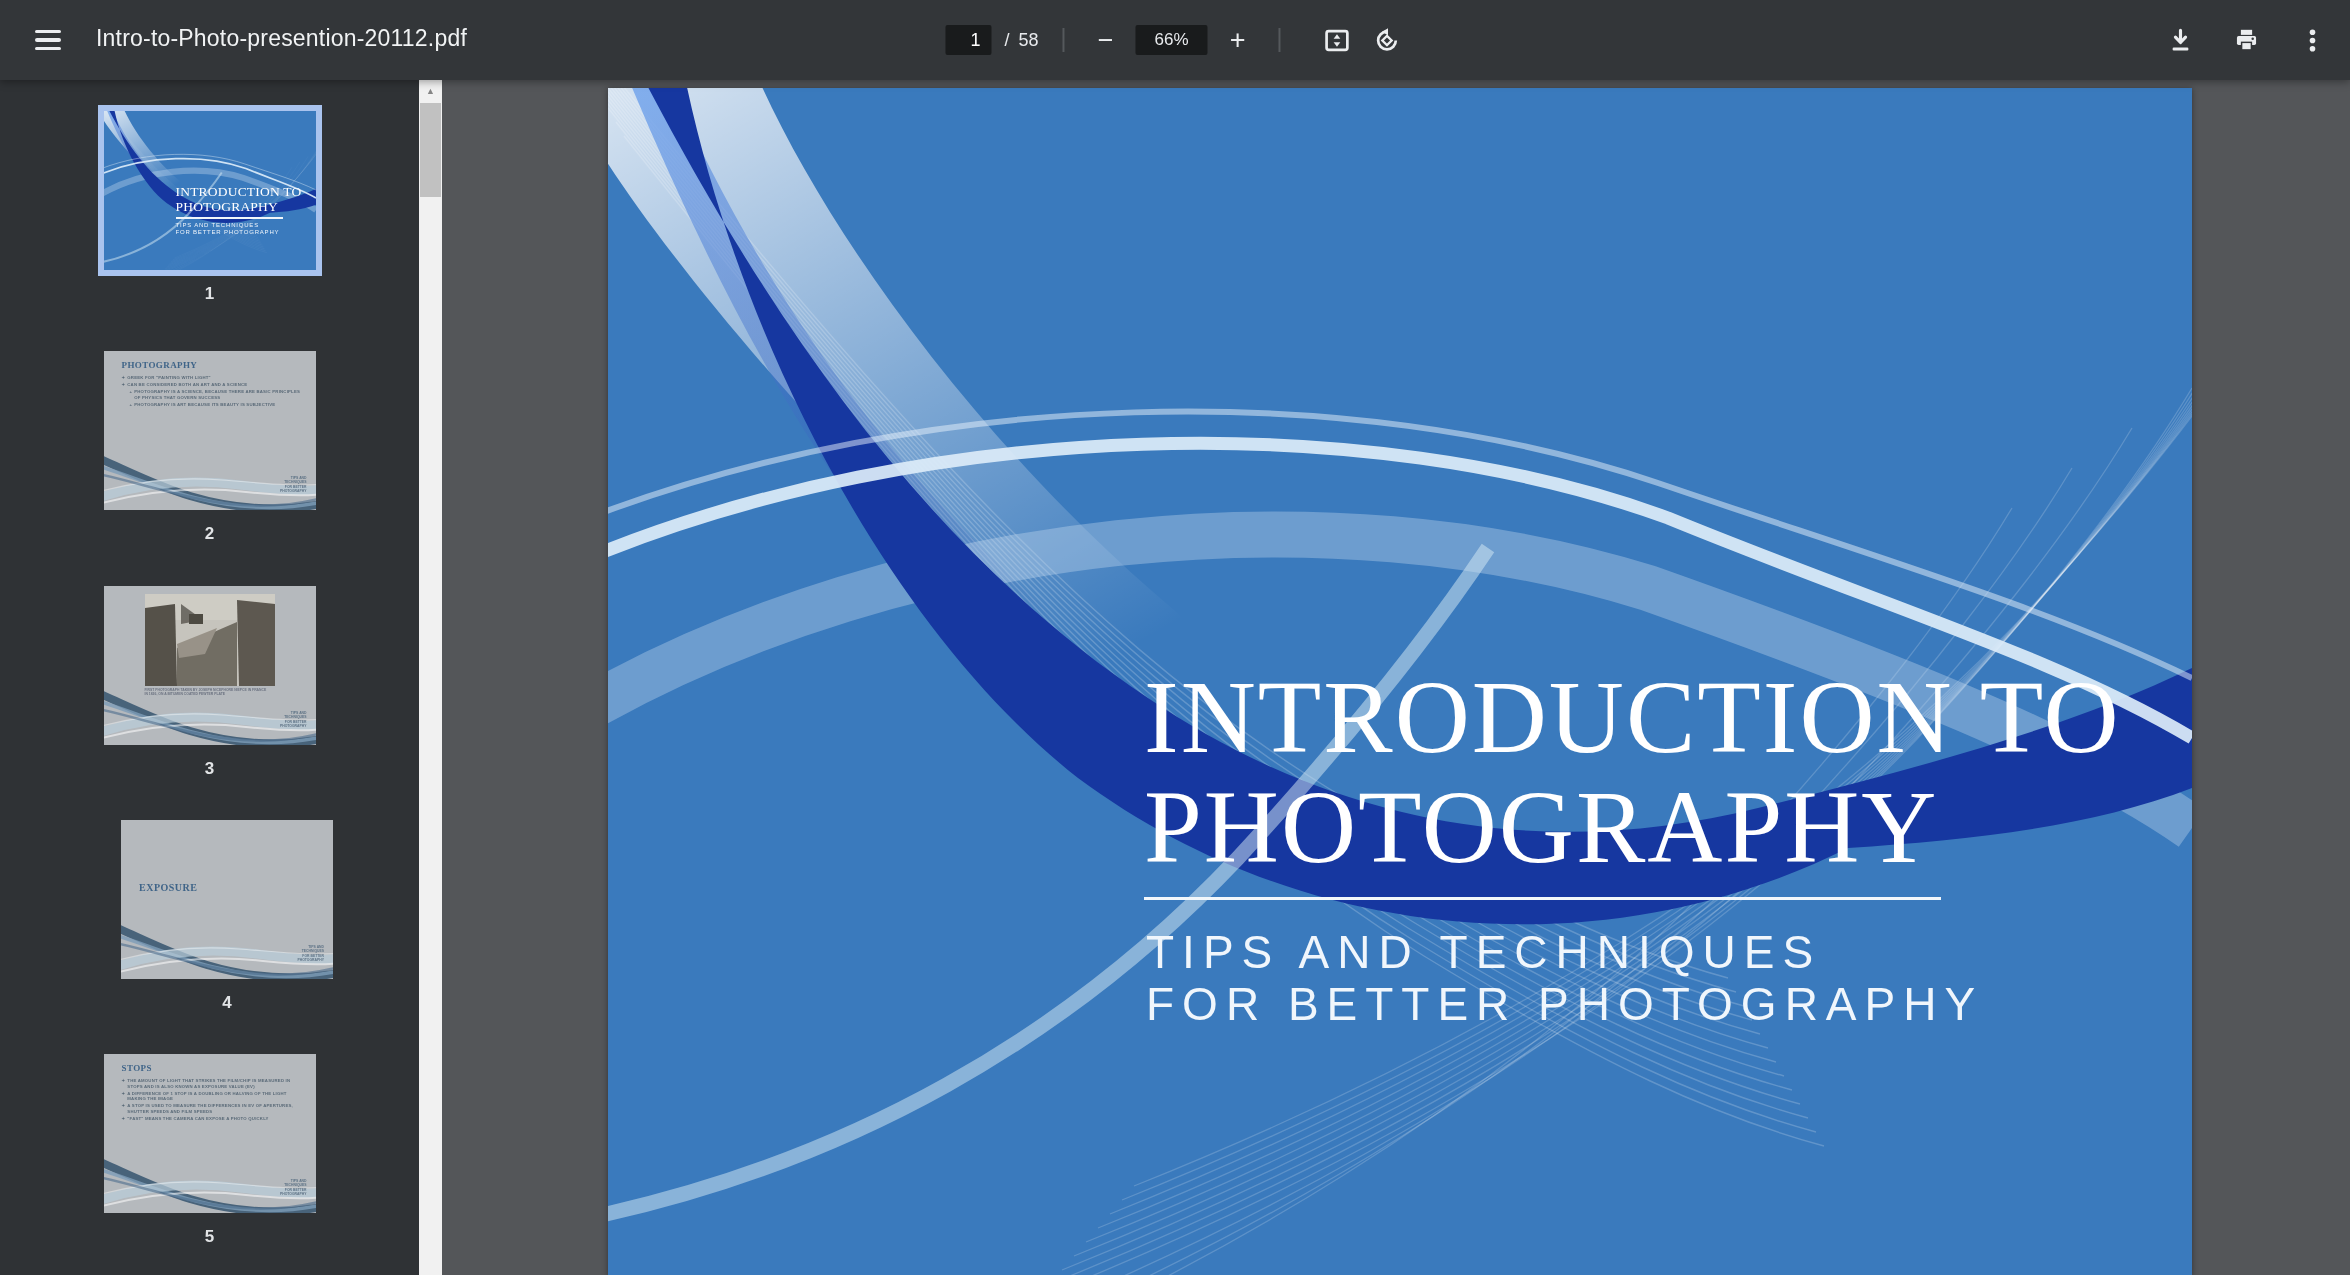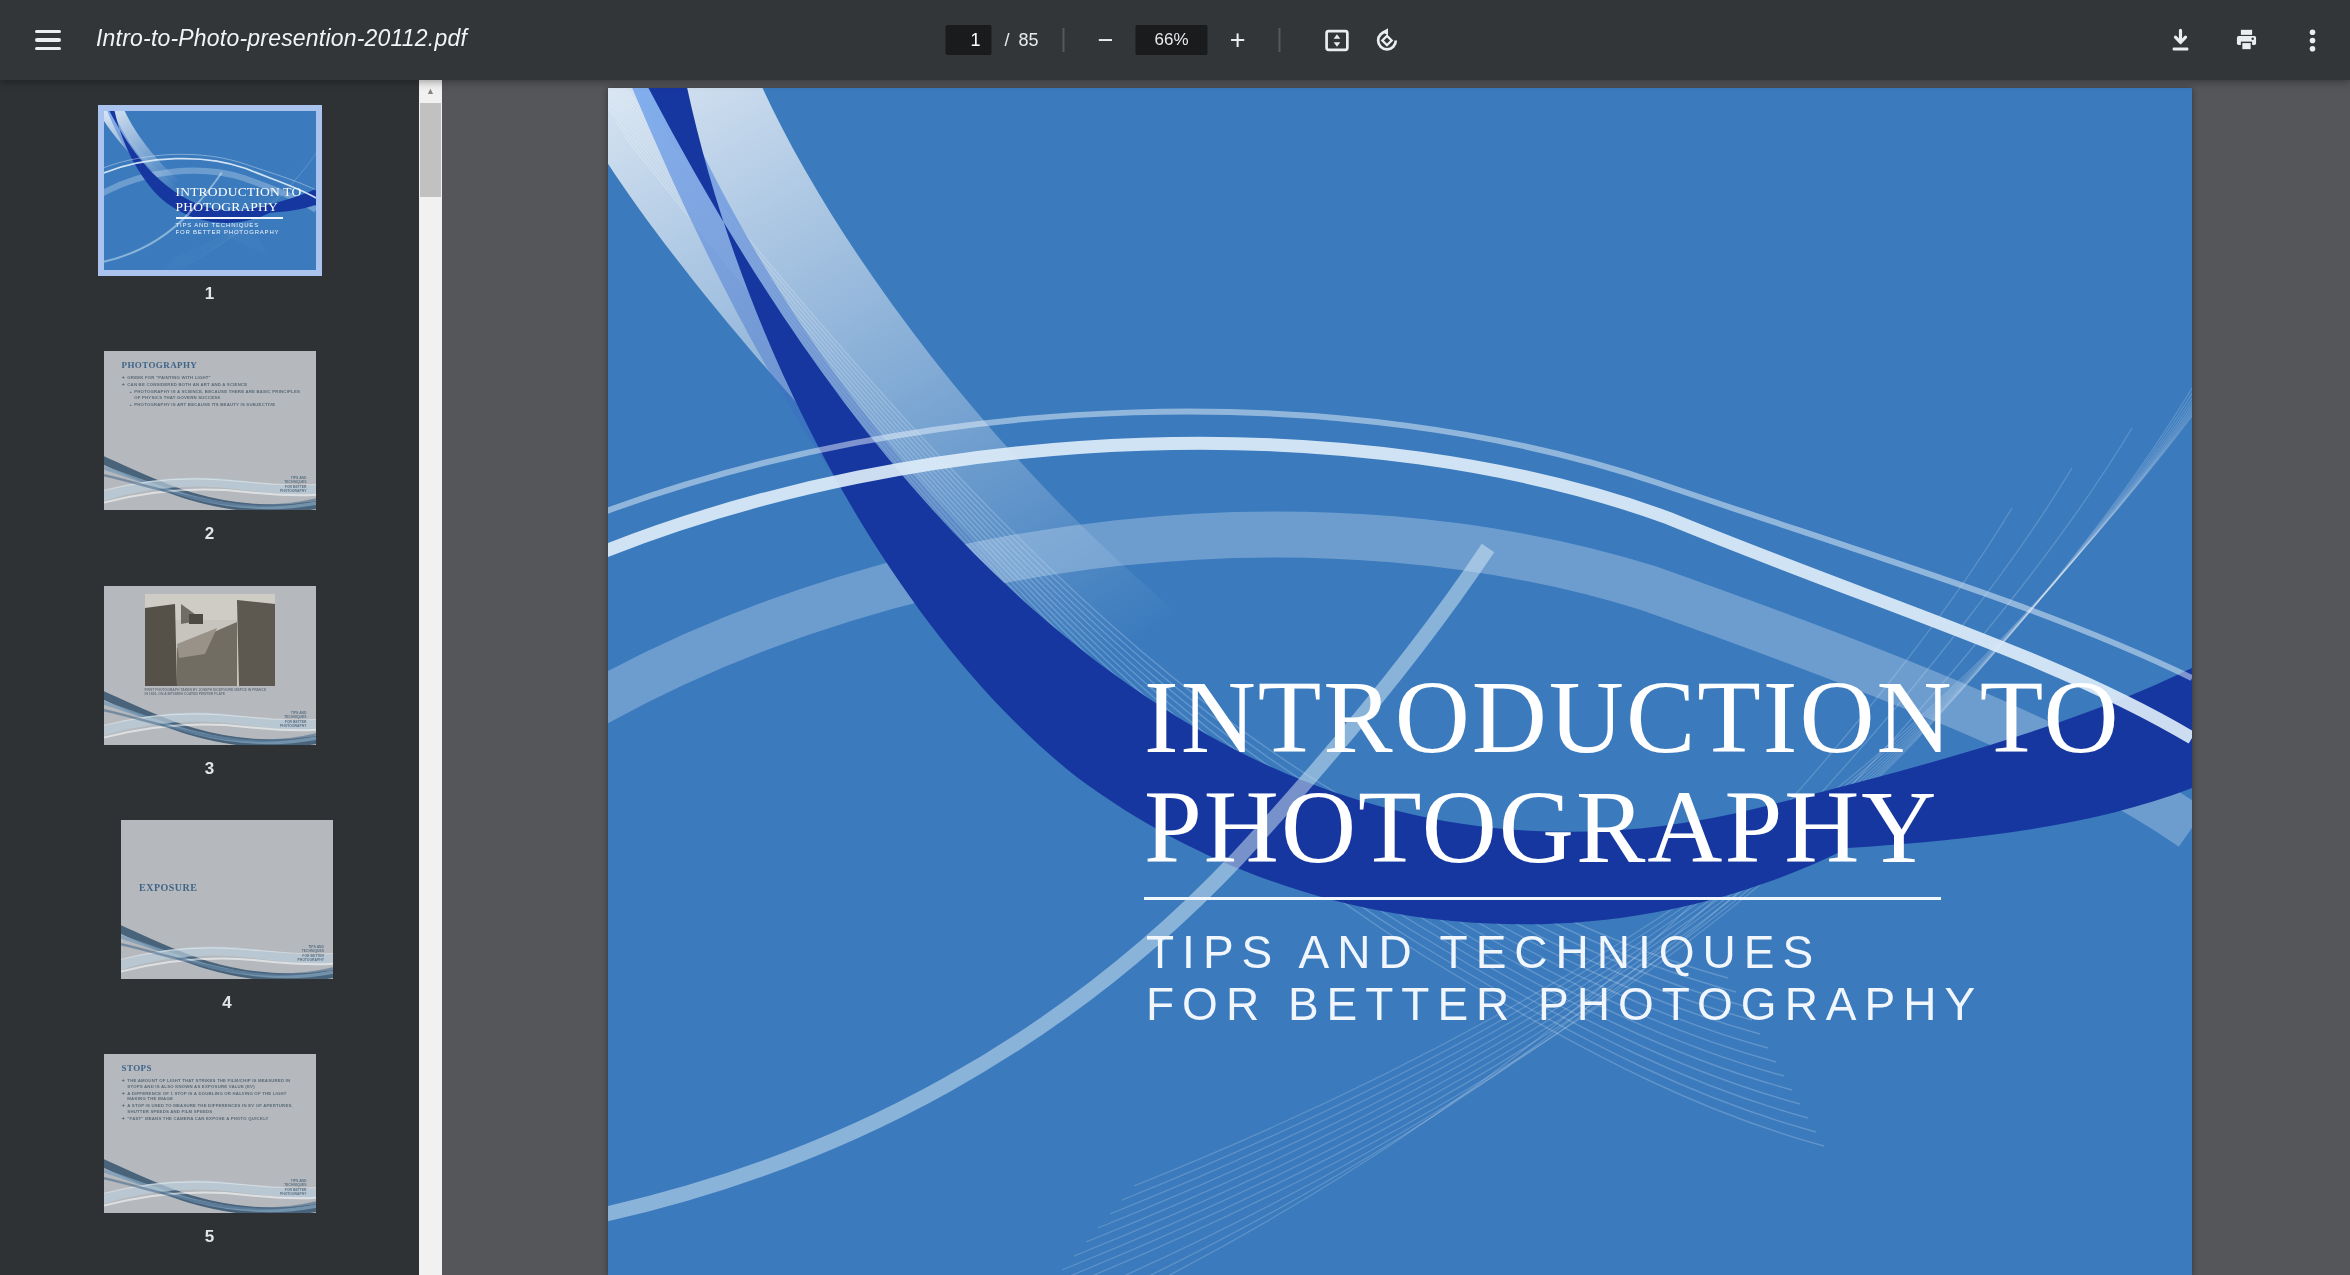--- a/index.html
+++ b/index.html
@@ -9,21 +9,21 @@
 
   
   .toolbar { position:absolute; left:0; top:0; width:2350px; height:80px;
              background:#333639; z-index:50; box-shadow:0 2px 8px rgba(0,0,0,.35); }
   .tb-btn { background:transparent; border:none; display:flex; align-items:center;
             justify-content:center; cursor:pointer; }
   .hamburger { position:absolute; left:26px; top:18px; width:44px; height:44px;
                flex-direction:column; gap:5px; }
   .hamburger span { display:block; width:26px; height:3.6px; background:#eceef0; border-radius:2px; }
   .doc-title { position:absolute; left:96px; top:0; height:76px; display:flex; align-items:center;
-               color:#f1f3f4; font-size:23px; letter-spacing:.2px;font-style:italic; }
+               color:#f1f3f4; font-size:23px; letter-spacing:.2px; }
 
   .tb-center { position:absolute; left:50%; top:0; height:80px; transform:translateX(-50%);
                display:flex; align-items:center; }
   .page-input { width:46px; height:30px; background:#191b1c; border:none; border-radius:2px;
                 color:#fff; font-size:18px; text-align:right; padding-right:11px;
                 font-family:"Liberation Sans",sans-serif; }
   .page-sep { color:#e8eaed; font-size:18px; margin:0 9px 0 13px; }
   .page-total { color:#e8eaed; font-size:18px; }
   .tb-vsep { width:2px; height:24px; background:#55595c; margin:0 24px; }
   .glyph-btn { width:34px; height:34px; color:#ebedef; font-size:27px; line-height:34px; }
@@ -156,21 +156,21 @@
     <button class="tb-btn hamburger">
       <span></span>
         <span></span>
         <span></span>
     </button>
     <div class="doc-title">Intro-to-Photo-presention-20112.pdf</div>
 
     <div class="tb-center">
       <input class="page-input" value="1" style="">
       <span class="page-sep">/</span>
-      <span class="page-total">85</span>
+      <span class="page-total">58</span>
       <span class="tb-vsep"></span>
       <button class="tb-btn glyph-btn">−</button>
       <div class="zoom-box">66%</div>
       <button class="tb-btn glyph-btn">+</button>
       <span class="tb-vsep"></span>
       <button class="tb-btn icon-btn">
         <svg class="ic" width="27" height="27" viewBox="0 0 26 26">
           <rect x="3" y="4" width="20" height="18" rx="2" fill="none" stroke="#ebedef" stroke-width="2.6"></rect>
           <polygon points="13,7 9.8,11.2 16.2,11.2" fill="#ebedef"></polygon>
           <polygon points="13,19 9.8,14.8 16.2,14.8" fill="#ebedef"></polygon>

